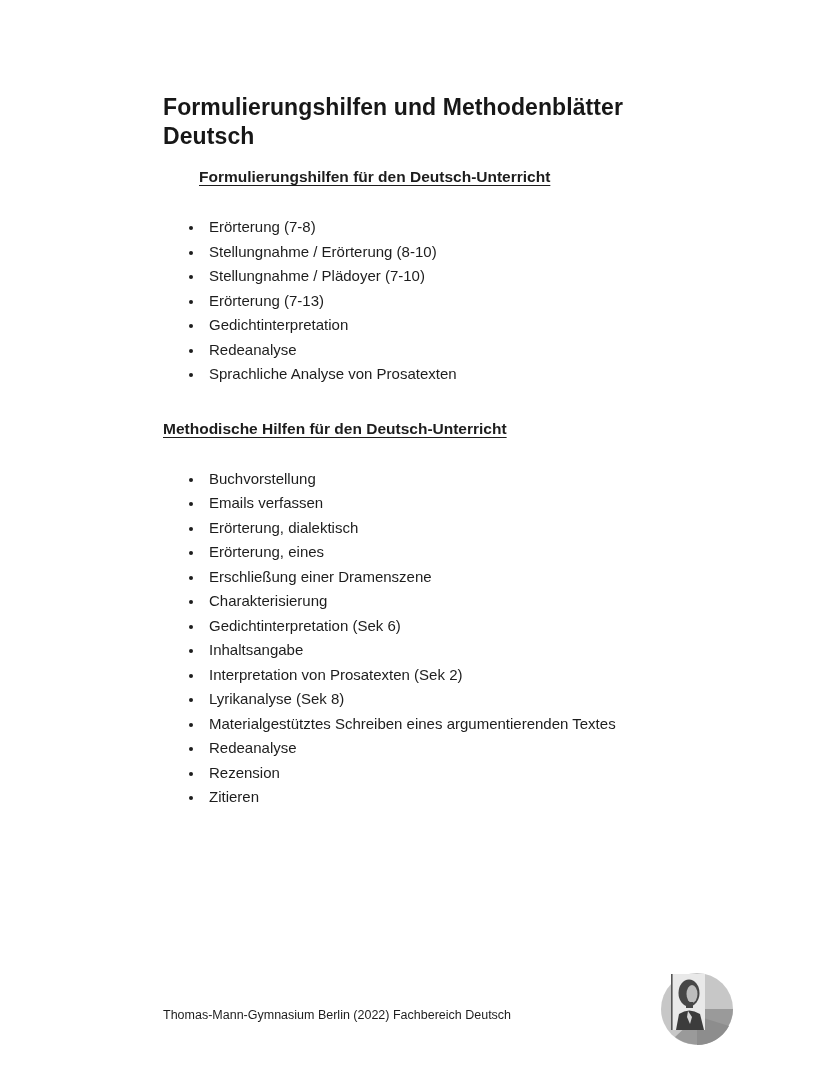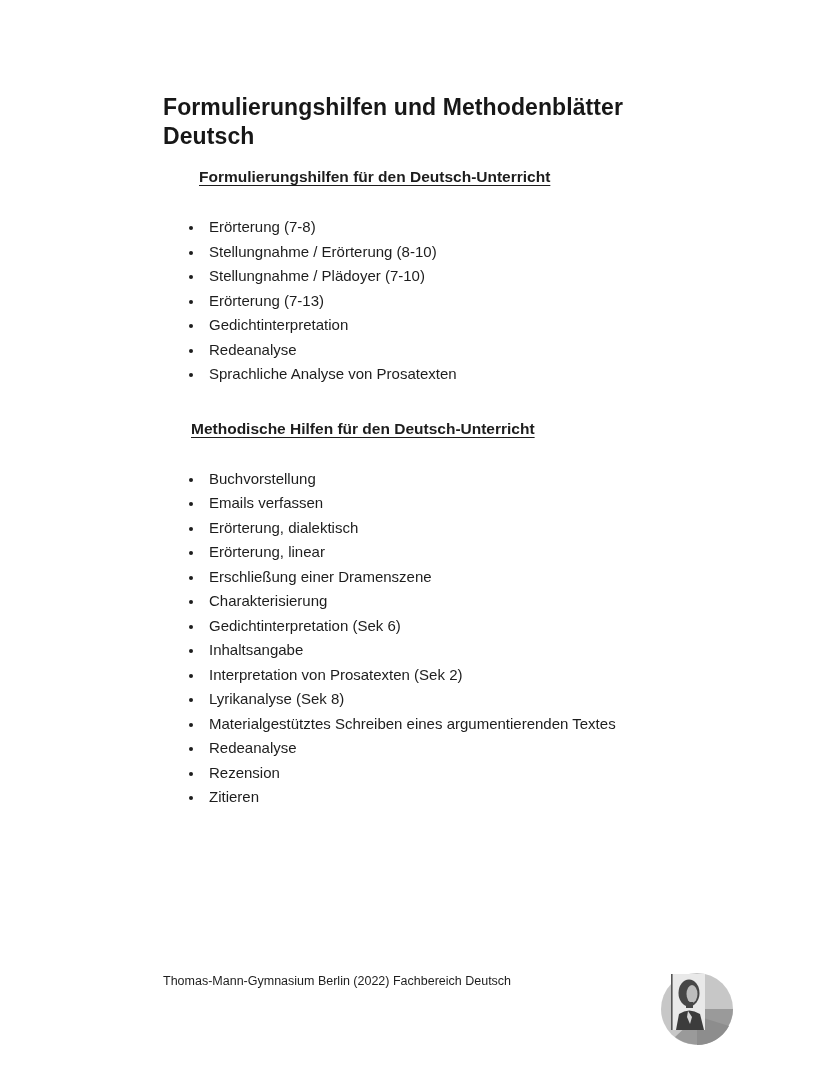--- a/index.html
+++ b/index.html
@@ -35,40 +35,40 @@
     color: #1d1d1d;
   }
   .section-heading {
     font-size: 15.5px;
     line-height: 20px;
     text-decoration: underline;
     text-underline-offset: 3px;
     color: #1d1d1d;
   }
   .section-heading.first { margin-top: 16px; margin-left: 36px; }
-  .section-heading.second { margin-top: 32px; margin-left: 28px; }
+  .section-heading.second { margin-top: 32px; }
   ul.bullet-list {
     margin-top: 28px;
     padding-left: 41px;
     list-style: disc outside;
   }
   ul.bullet-list li {
     font-size: 15px;
     line-height: 24.5px;
     padding-left: 5px;
     color: #1d1d1d;
   }
   ul.bullet-list li::marker {
     font-size: 13px;
     color: #1d1d1d;
   }
   .footer-text {
     position: absolute;
     left: 125px;
-    top: 973px;
+    top: 1007px;
     font-size: 12.5px;
     line-height: 16px;
     color: #1d1d1d;
   }
   .logo {
     position: absolute;
     left: 621px;
     top: 972px;
     width: 76px;
     height: 74px;
@@ -96,21 +96,21 @@
           <li>Sprachliche Analyse von Prosatexten</li>
         </ul>
     </section>
 
     <section>
       <h3 class="section-heading second">Methodische Hilfen für den Deutsch-Unterricht</h3>
       <ul class="bullet-list">
           <li>Buchvorstellung</li>
           <li>Emails verfassen</li>
           <li>Erörterung, dialektisch</li>
-          <li>Erörterung, linear</li>
+          <li>Erörterung, eines</li>
           <li>Erschließung einer Dramenszene</li>
           <li>Charakterisierung</li>
           <li>Gedichtinterpretation (Sek 6)</li>
           <li>Inhaltsangabe</li>
           <li>Interpretation von Prosatexten (Sek 2)</li>
           <li>Lyrikanalyse (Sek 8)</li>
           <li>Materialgestütztes Schreiben eines argumentierenden Textes</li>
           <li>Redeanalyse</li>
           <li>Rezension</li>
           <li>Zitieren</li>

